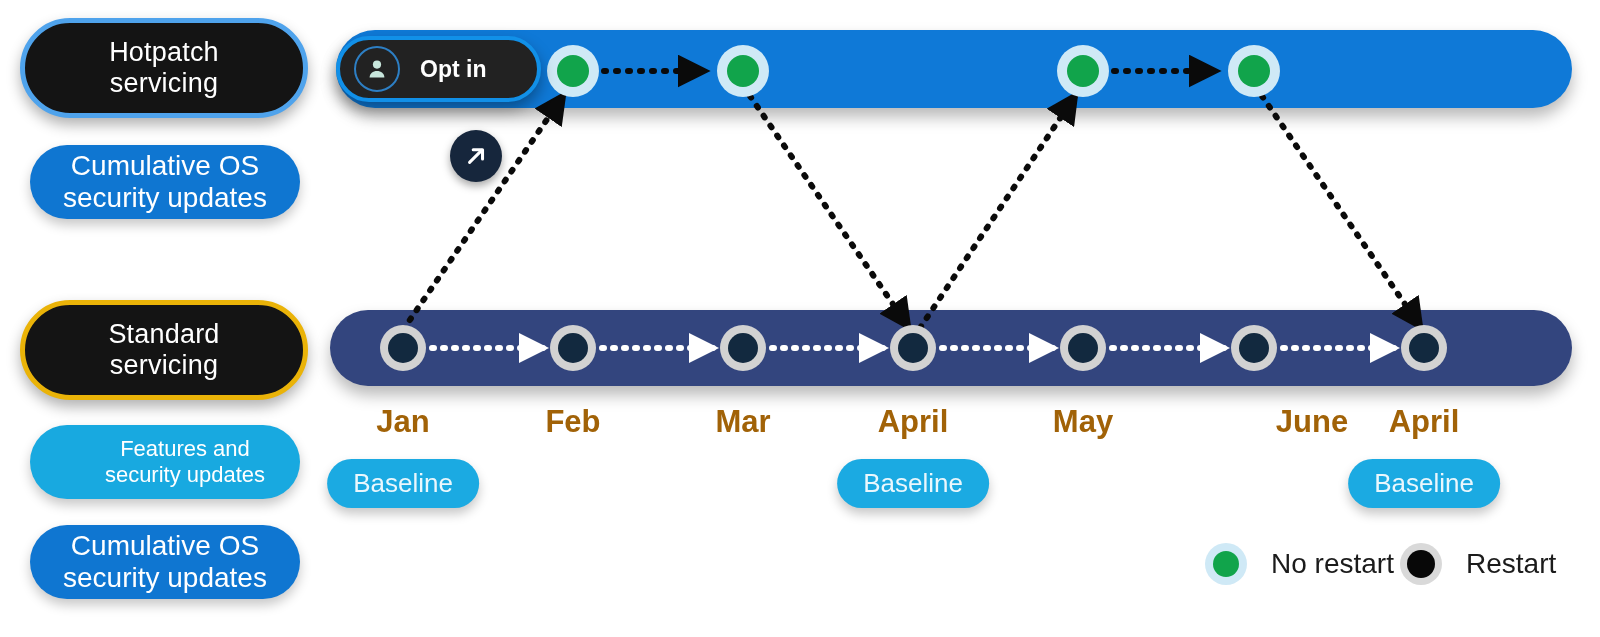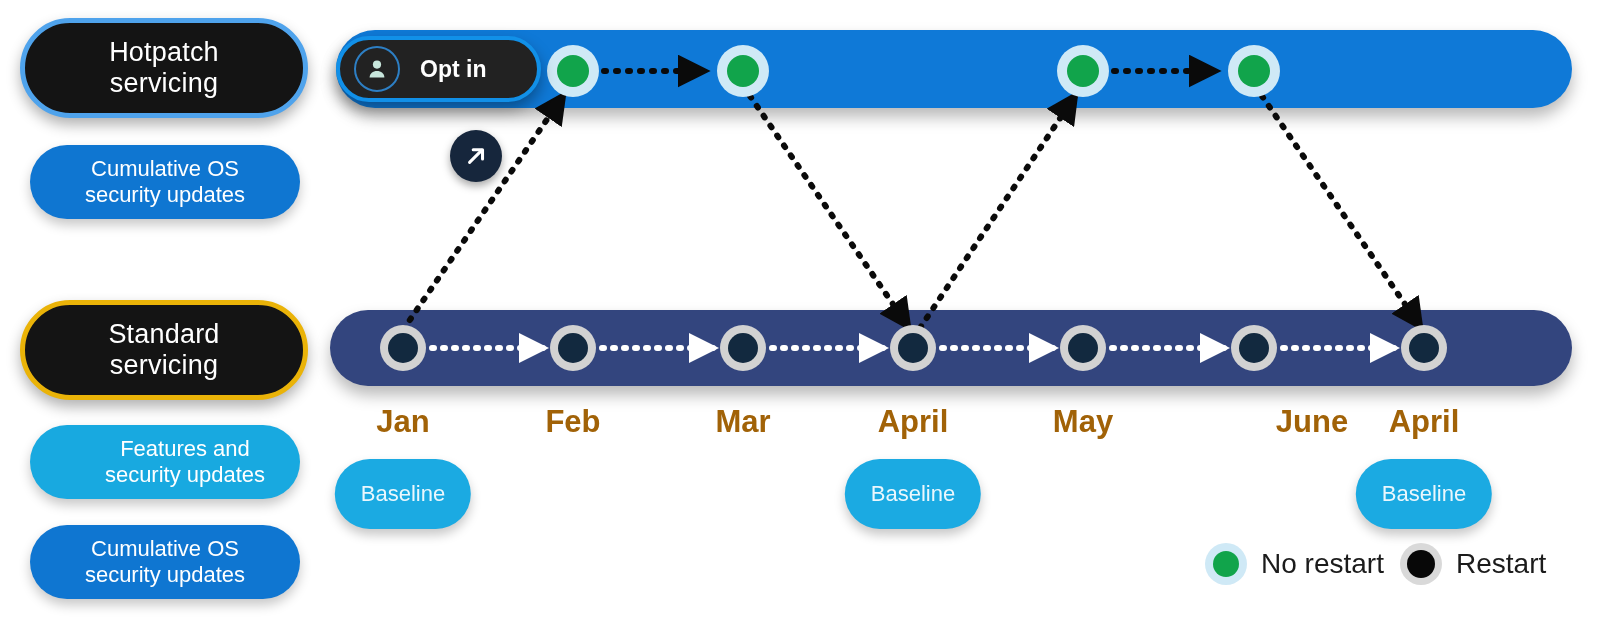--- a/index.html
+++ b/index.html
@@ -36,21 +36,21 @@
     font-size:27px;
     font-weight:400;
     letter-spacing:.2px;
     box-shadow:0 7px 14px rgba(0,0,0,.30);
   }
   .chip-dark.hot{ border:5px solid #4FA3EC; }
   .chip-dark.std{ border:5px solid #eab308; }
 
   .chip-blue{
     background:#0F76D1;
-    font-size:22px;
+    font-size:28px;
     font-weight:400;
     box-shadow:0 6px 12px rgba(0,0,0,.22);
   }
   .chip-cyan{
     background:#18A9E0;
     font-size:22px;
     font-weight:400;
     box-shadow:0 6px 12px rgba(0,0,0,.22);
   }
 
@@ -137,33 +137,33 @@
     font-weight:700;
     white-space:nowrap;
   }
 
   
   .baseline{
     position:absolute;
     transform:translateX(-50%);
     background:#1BAAE2;
     color:#EAF7FD;
-    font-size:22px;
+    font-size:26px;
     border-radius:999px;
-    padding:22px 26px;
+    padding:9px 26px;
     white-space:nowrap;
     box-shadow:0 6px 11px rgba(0,0,0,.22);
   }
 
   
   .legend{
     position:absolute;
     display:flex;
     align-items:center;
-    gap:14px;
+    gap:24px;
   }
   .legend-swatch{
     border-radius:50%;
     display:flex;align-items:center;justify-content:center;
     flex:0 0 auto;
   }
   .legend-swatch.green{ width:42px;height:42px;background:#CFE9F6; }
   .legend-swatch.green i{ width:26px;height:26px;border-radius:50%;background:#11A44B;display:block; }
   .legend-swatch.dark{ width:42px;height:42px;background:#D9D9D9; }
   .legend-swatch.dark i{ width:28px;height:28px;border-radius:50%;background:#080808;display:block; }

